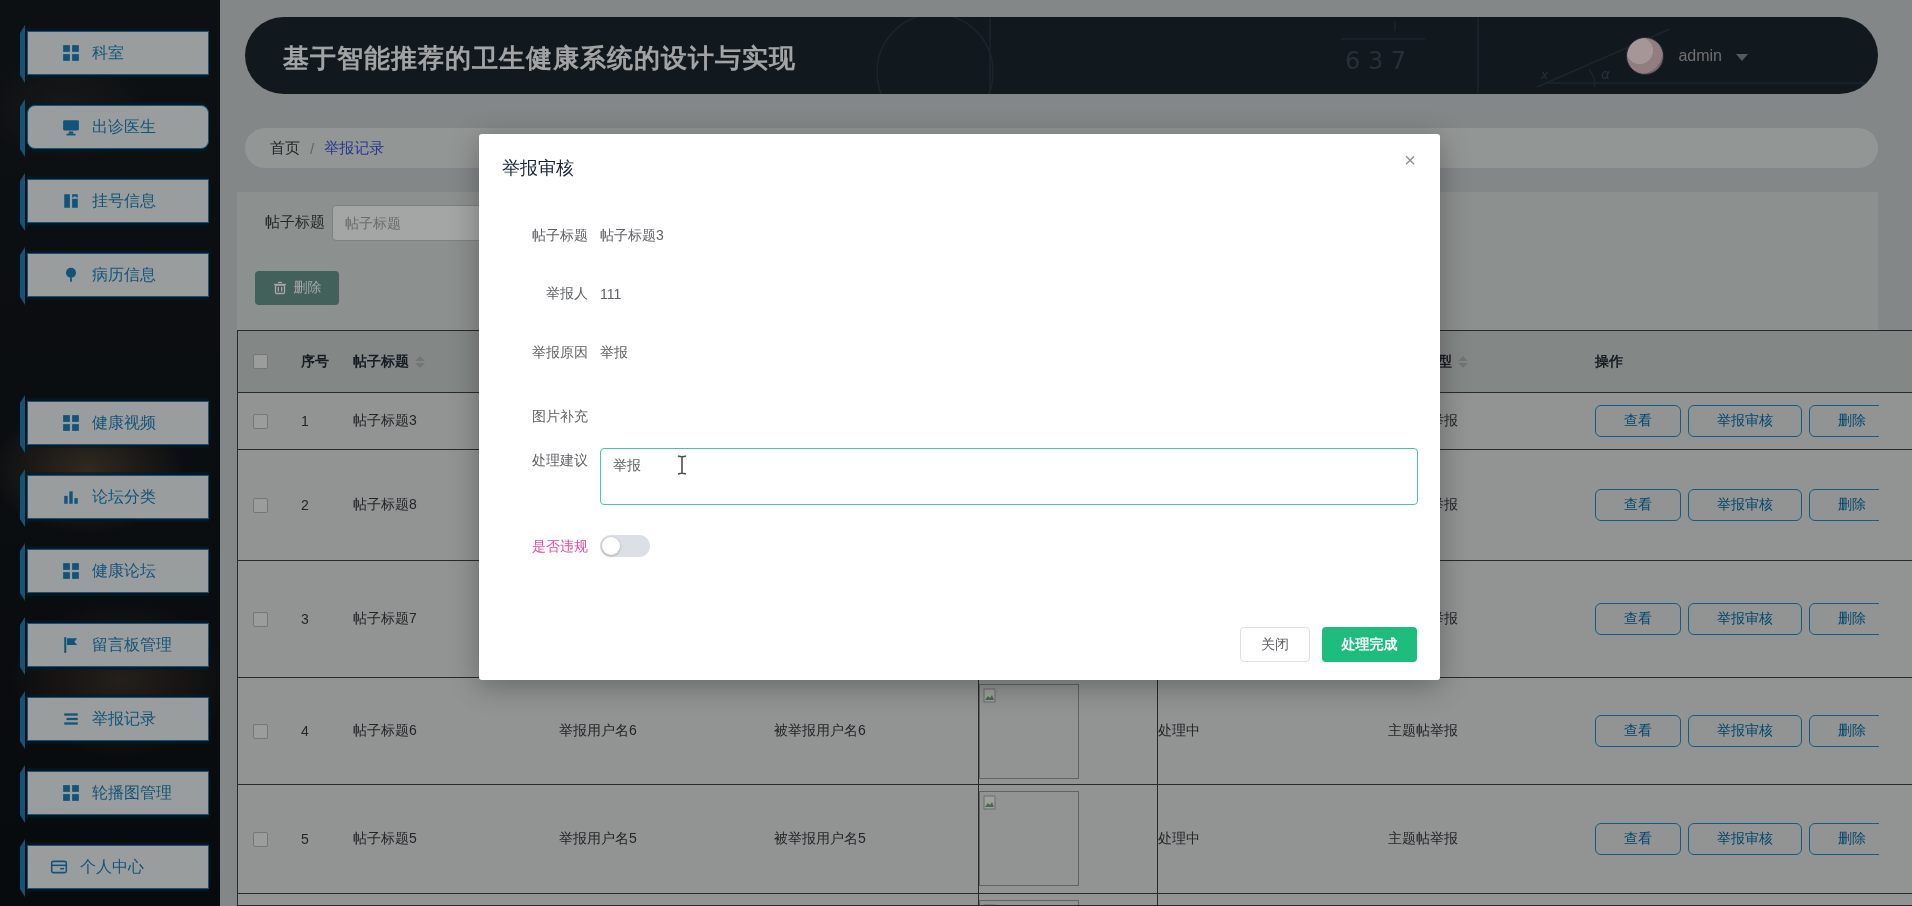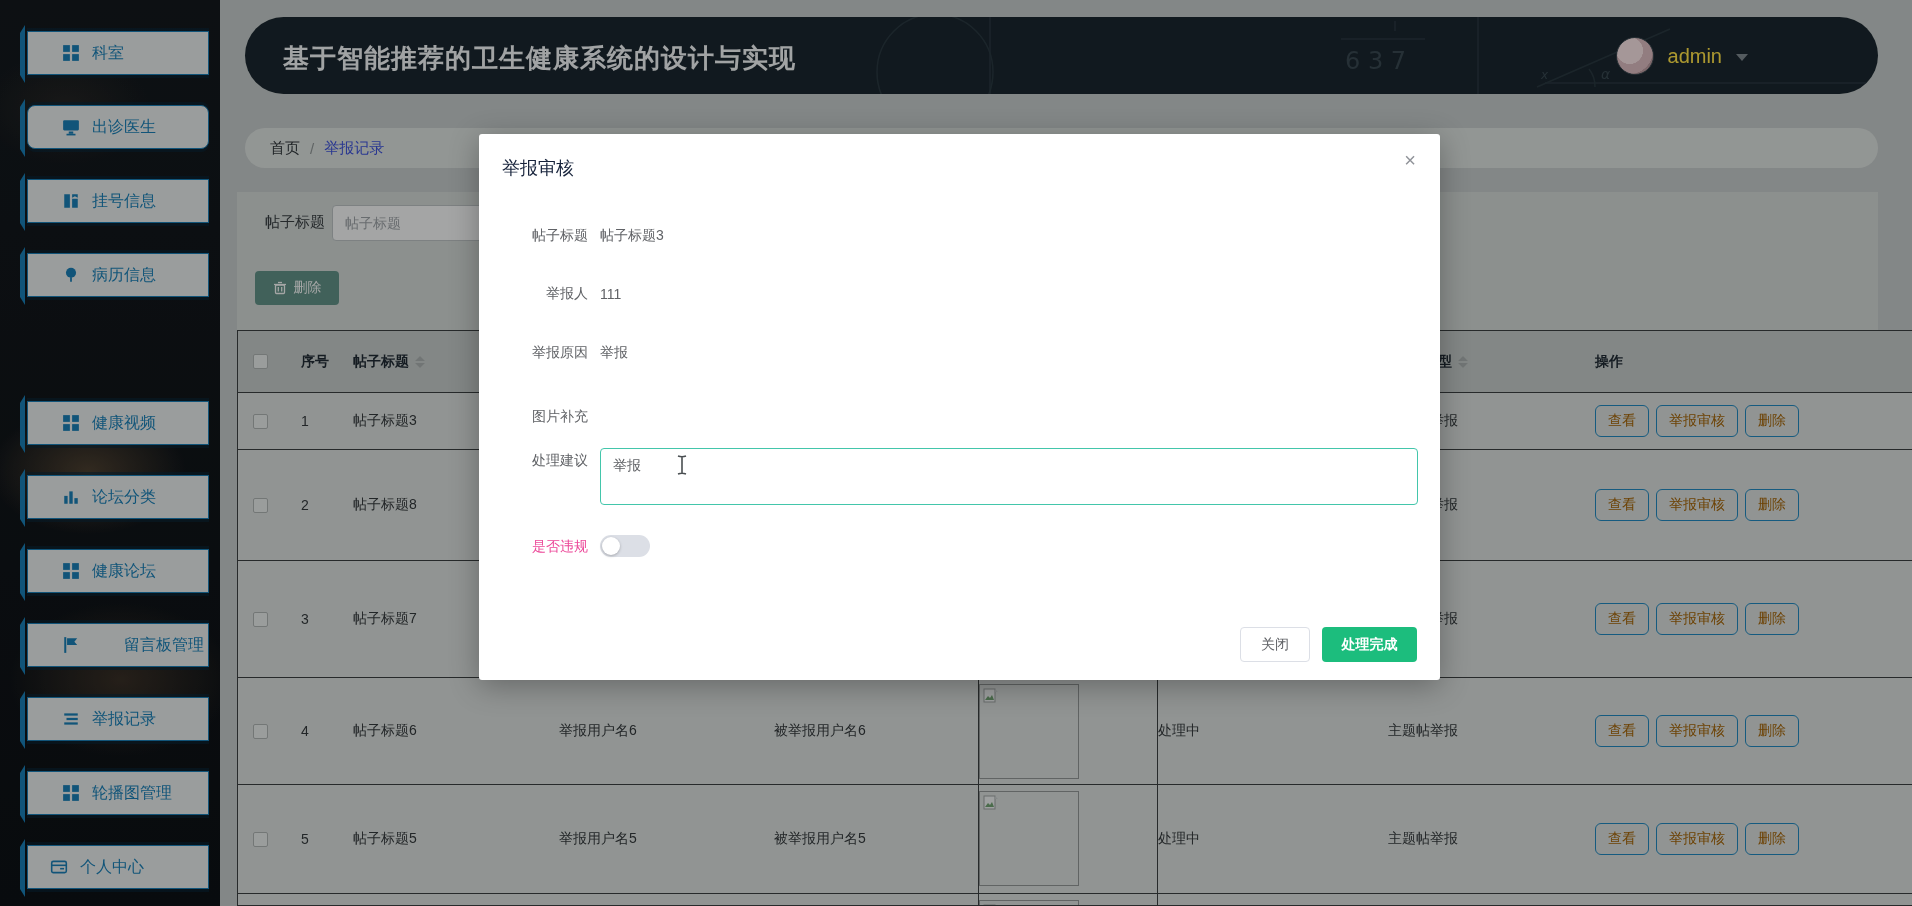--- a/index.html
+++ b/index.html
@@ -27,21 +27,21 @@
   
   .banner { position:absolute; left:245px; top:17px; width:1633px; height:77px; z-index:1;
     background:#1a262e; border-radius:40px; overflow:hidden; }
   .banner svg.sketch { position:absolute; left:0; top:0; }
   .banner .title { position:absolute; left:38px; top:24px; font-size:26px; font-weight:bold;
     color:#eef1f2; letter-spacing:1px; }
   .userbox { position:absolute; right:130px; top:20px; display:flex; align-items:center; gap:14px; }
   .avatar { width:38px; height:38px; border-radius:50%;
     background:radial-gradient(circle at 35% 35%, #f3dfe0 0 40%, #d8b9bd 41% 70%, #b99a9e 71%);
     border:1px solid #3a474f; }
-  .uname { color:#fde047; font-size:20px; }
+  .uname { color:#a3a3a3; font-size:16px; }
   .caret-down { width:0; height:0; border-left:6px solid transparent; border-right:6px solid transparent;
     border-top:7px solid #7d868d; margin-top:2px; }
 
   
   .panel { position:absolute; left:237px; top:192px; width:1641px; height:714px; background:#ced4d2; z-index:1; }
   .crumbbar { position:absolute; left:245px; top:128px; width:1633px; height:40px; background:#d8dddb;
     border-radius:20px; display:flex; align-items:center; padding-left:25px; gap:10px; z-index:1; font-size:15px; }
   .crumb-home { color:#30373b; font-weight:normal; }
   .crumb-sep { color:#8d9494; }
   .crumb-cur { color:#3d52d5; }
@@ -63,22 +63,22 @@
   .trow.head { background:#c2c8c6; height:62px; font-weight:bold; color:#1f2a33; }
   .tcell { display:flex; align-items:center; font-size:14px; color:#33383b; overflow:hidden; }
   .trow.head .tcell { color:#1f2a33; }
   .cb { width:15px; height:15px; background:#e3e7e6; border:1px solid #aab0af; border-radius:2px; margin-left:15px; }
   .cell-num { padding-left:8px; }
   .cell-reporter,.cell-reported { padding-left:6px; }
   .cell-img { border-left:1px solid #3a3f40; border-right:1px solid #3a3f40; align-items:flex-start; }
   .imgbox { width:100px; height:95px; border:1px solid #8f9494; margin-top:6px; position:relative; }
   .imgbox svg { position:absolute; left:3px; top:3px; }
   .cell-ops { padding-left:7px; gap:7px; }
-  .opbtn { border:1px solid #2187bd; color:#a16207; background:transparent; border-radius:6px;
-    padding:6px 12px; font-size:14px; white-space:nowrap; cursor:pointer; }
+  .opbtn { border:1px solid #2187bd; color:#0369a1; background:transparent; border-radius:6px;
+    padding:6px 28px; font-size:14px; white-space:nowrap; cursor:pointer; }
   .carets { display:inline-flex; flex-direction:column; margin-left:6px; gap:2px; }
   .carets i { width:0; height:0; border-left:5px solid transparent; border-right:5px solid transparent; }
   .carets .up { border-bottom:5px solid #a7adad; }
   .carets .dn { border-top:5px solid #a7adad; }
   .typepad { padding-left:36px; }
 
   
   .backdrop { position:absolute; inset:0; background:rgba(0,0,0,.32); z-index:5; }
   .modal { position:absolute; left:479px; top:134px; width:961px; height:546px; background:#ffffff;
     border-radius:3px; box-shadow:0 6px 30px rgba(0,0,0,.3); z-index:10; }
@@ -173,21 +173,21 @@
         <span class="ic">
           <svg viewBox="0 0 16 16" fill="#1a7db3">
             <rect x="1" y="1" width="6" height="6"></rect>
             <rect x="9" y="1" width="6" height="6"></rect>
             <rect x="1" y="9" width="6" height="6"></rect>
             <rect x="9" y="9" width="6" height="6"></rect>
           </svg>
         </span>
         <span>健康论坛</span>
       </div>
-      <div class="side-item" style="top: 623px; gap: 32px;">
+      <div class="side-item" style="top: 623px;">
         <span class="ic">
           <svg viewBox="0 0 16 16" fill="#1a7db3">
             <rect x="2" y="1" width="1.8" height="14"></rect>
             <path d="M4.5 2 h9 l-2.5 3 2.5 3 h-9 z"></path>
           </svg>
         </span>
         <span>留言板管理</span>
       </div>
       <div class="side-item" style="top: 697px;">
         <span class="ic">

